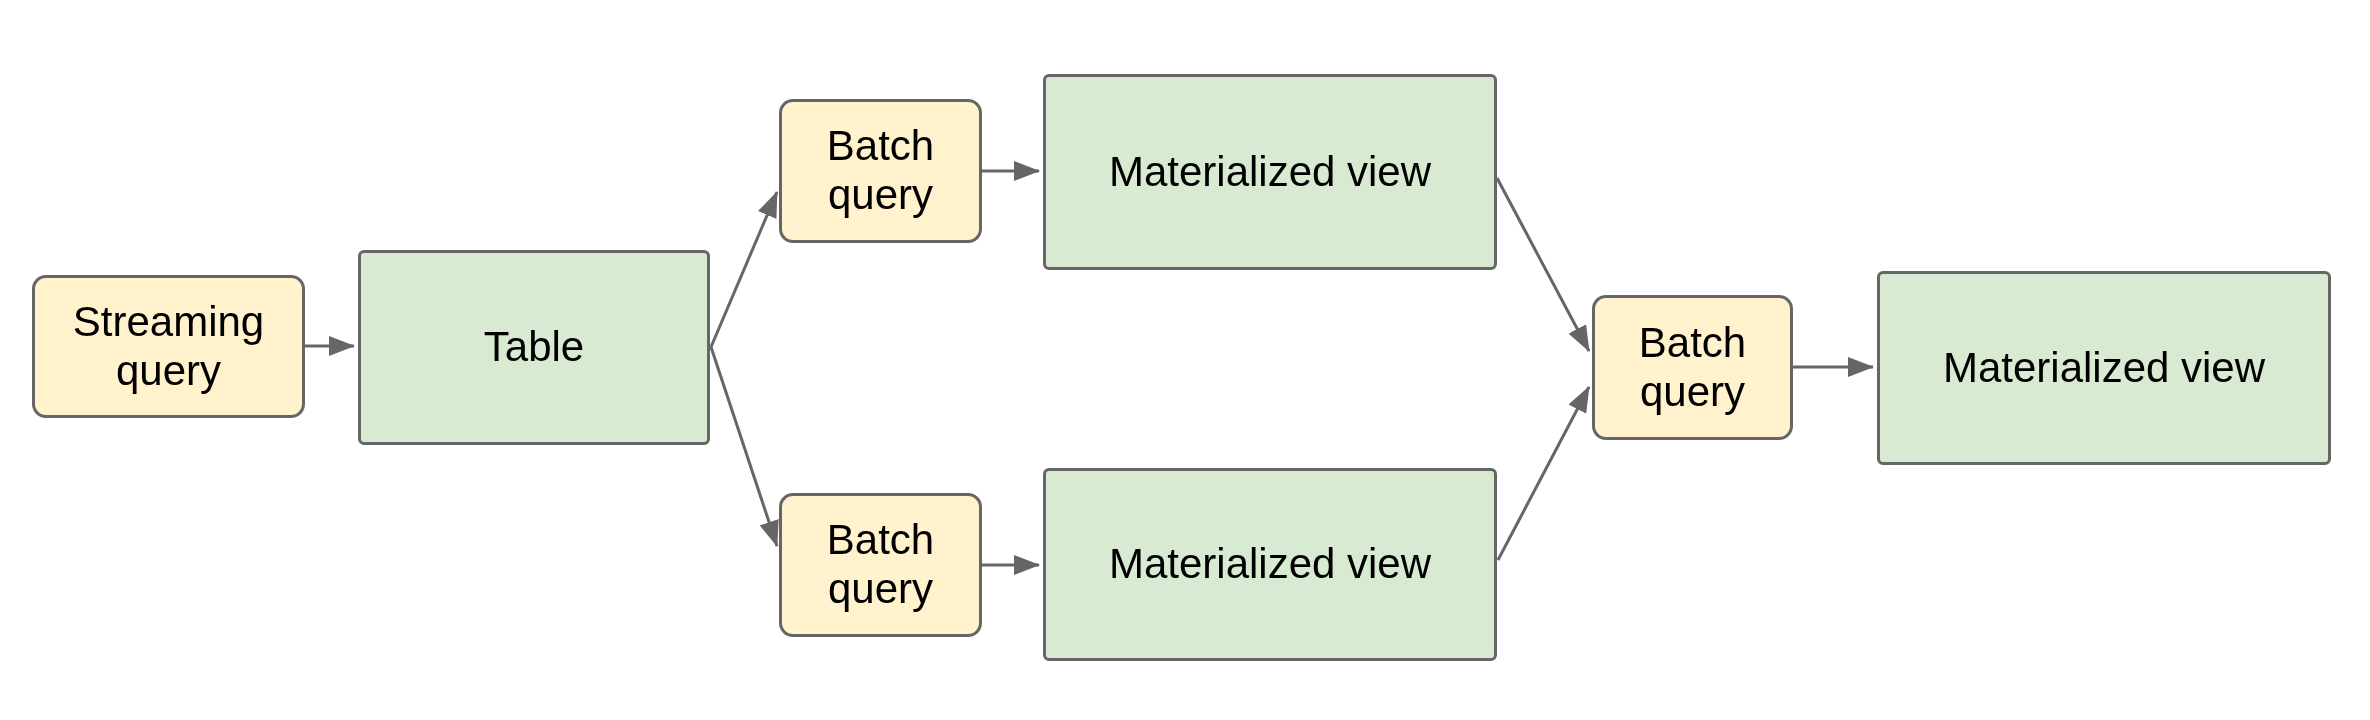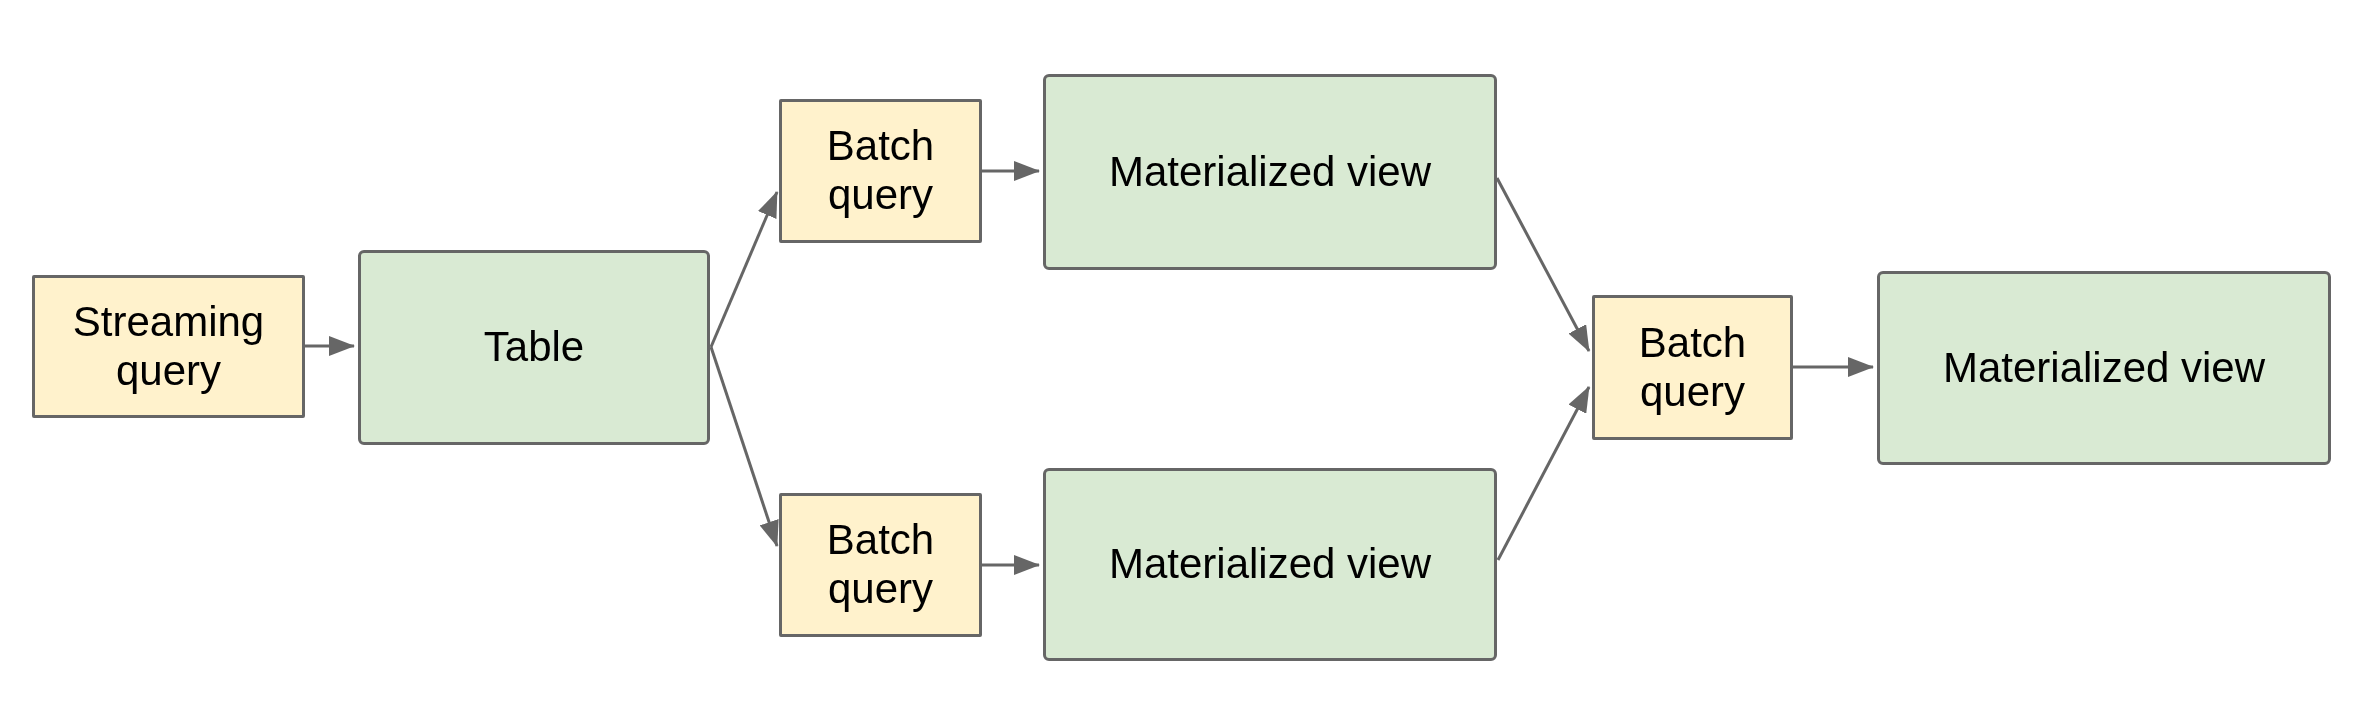--- a/index.html
+++ b/index.html
@@ -37,21 +37,21 @@
     justify-content: center;
     text-align: center;
     border: 3px solid var(--stroke, #666666);
     color: var(--text, #000000);
     font-size: 42px;
     line-height: 1.16;
     padding: 4px 12px;
   }
   .node.query {
     background: var(--query_fill, #fff2cc);
-    border-radius: 2px;
+    border-radius: 14px;
   }
   .node.dataset {
     background: var(--dataset_fill, #d9ead3);
     border-radius: 6px;
   }
   
   #n-streaming-query    { left: 32px;   top: 275px; width: 273px; height: 143px; }
   #n-table              { left: 358px;  top: 250px; width: 352px; height: 195px; }
   #n-batch-query-top    { left: 779px;  top: 99px;  width: 203px; height: 144px; }
   #n-mat-view-top       { left: 1043px; top: 74px;  width: 454px; height: 196px; }

